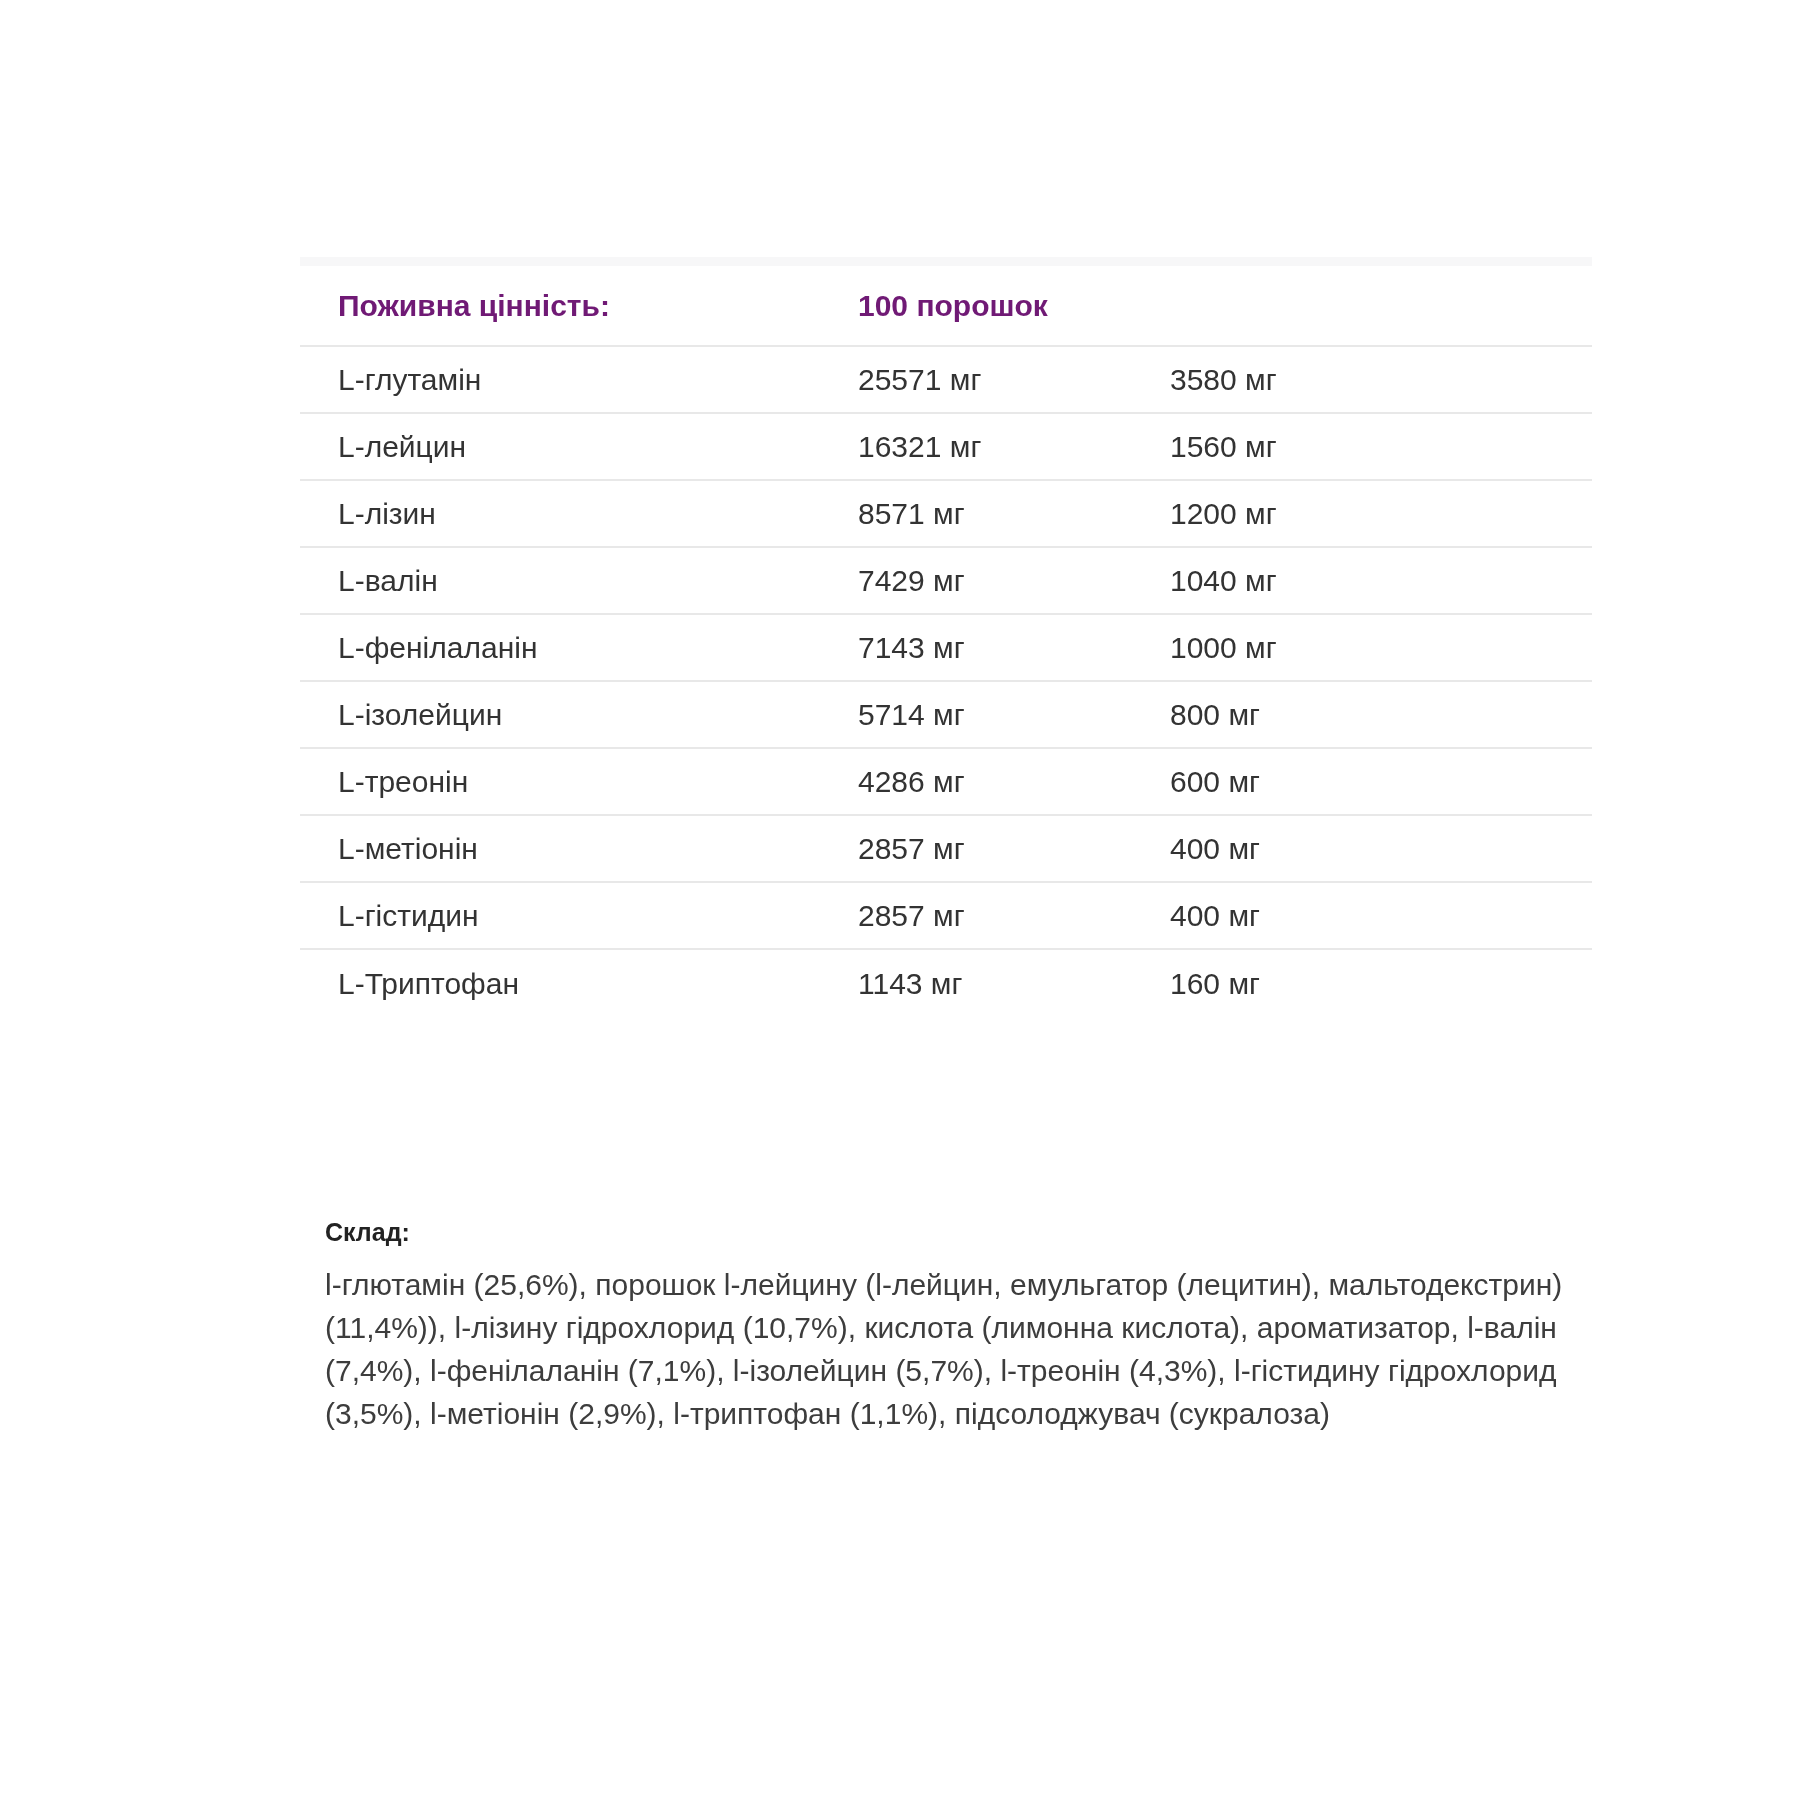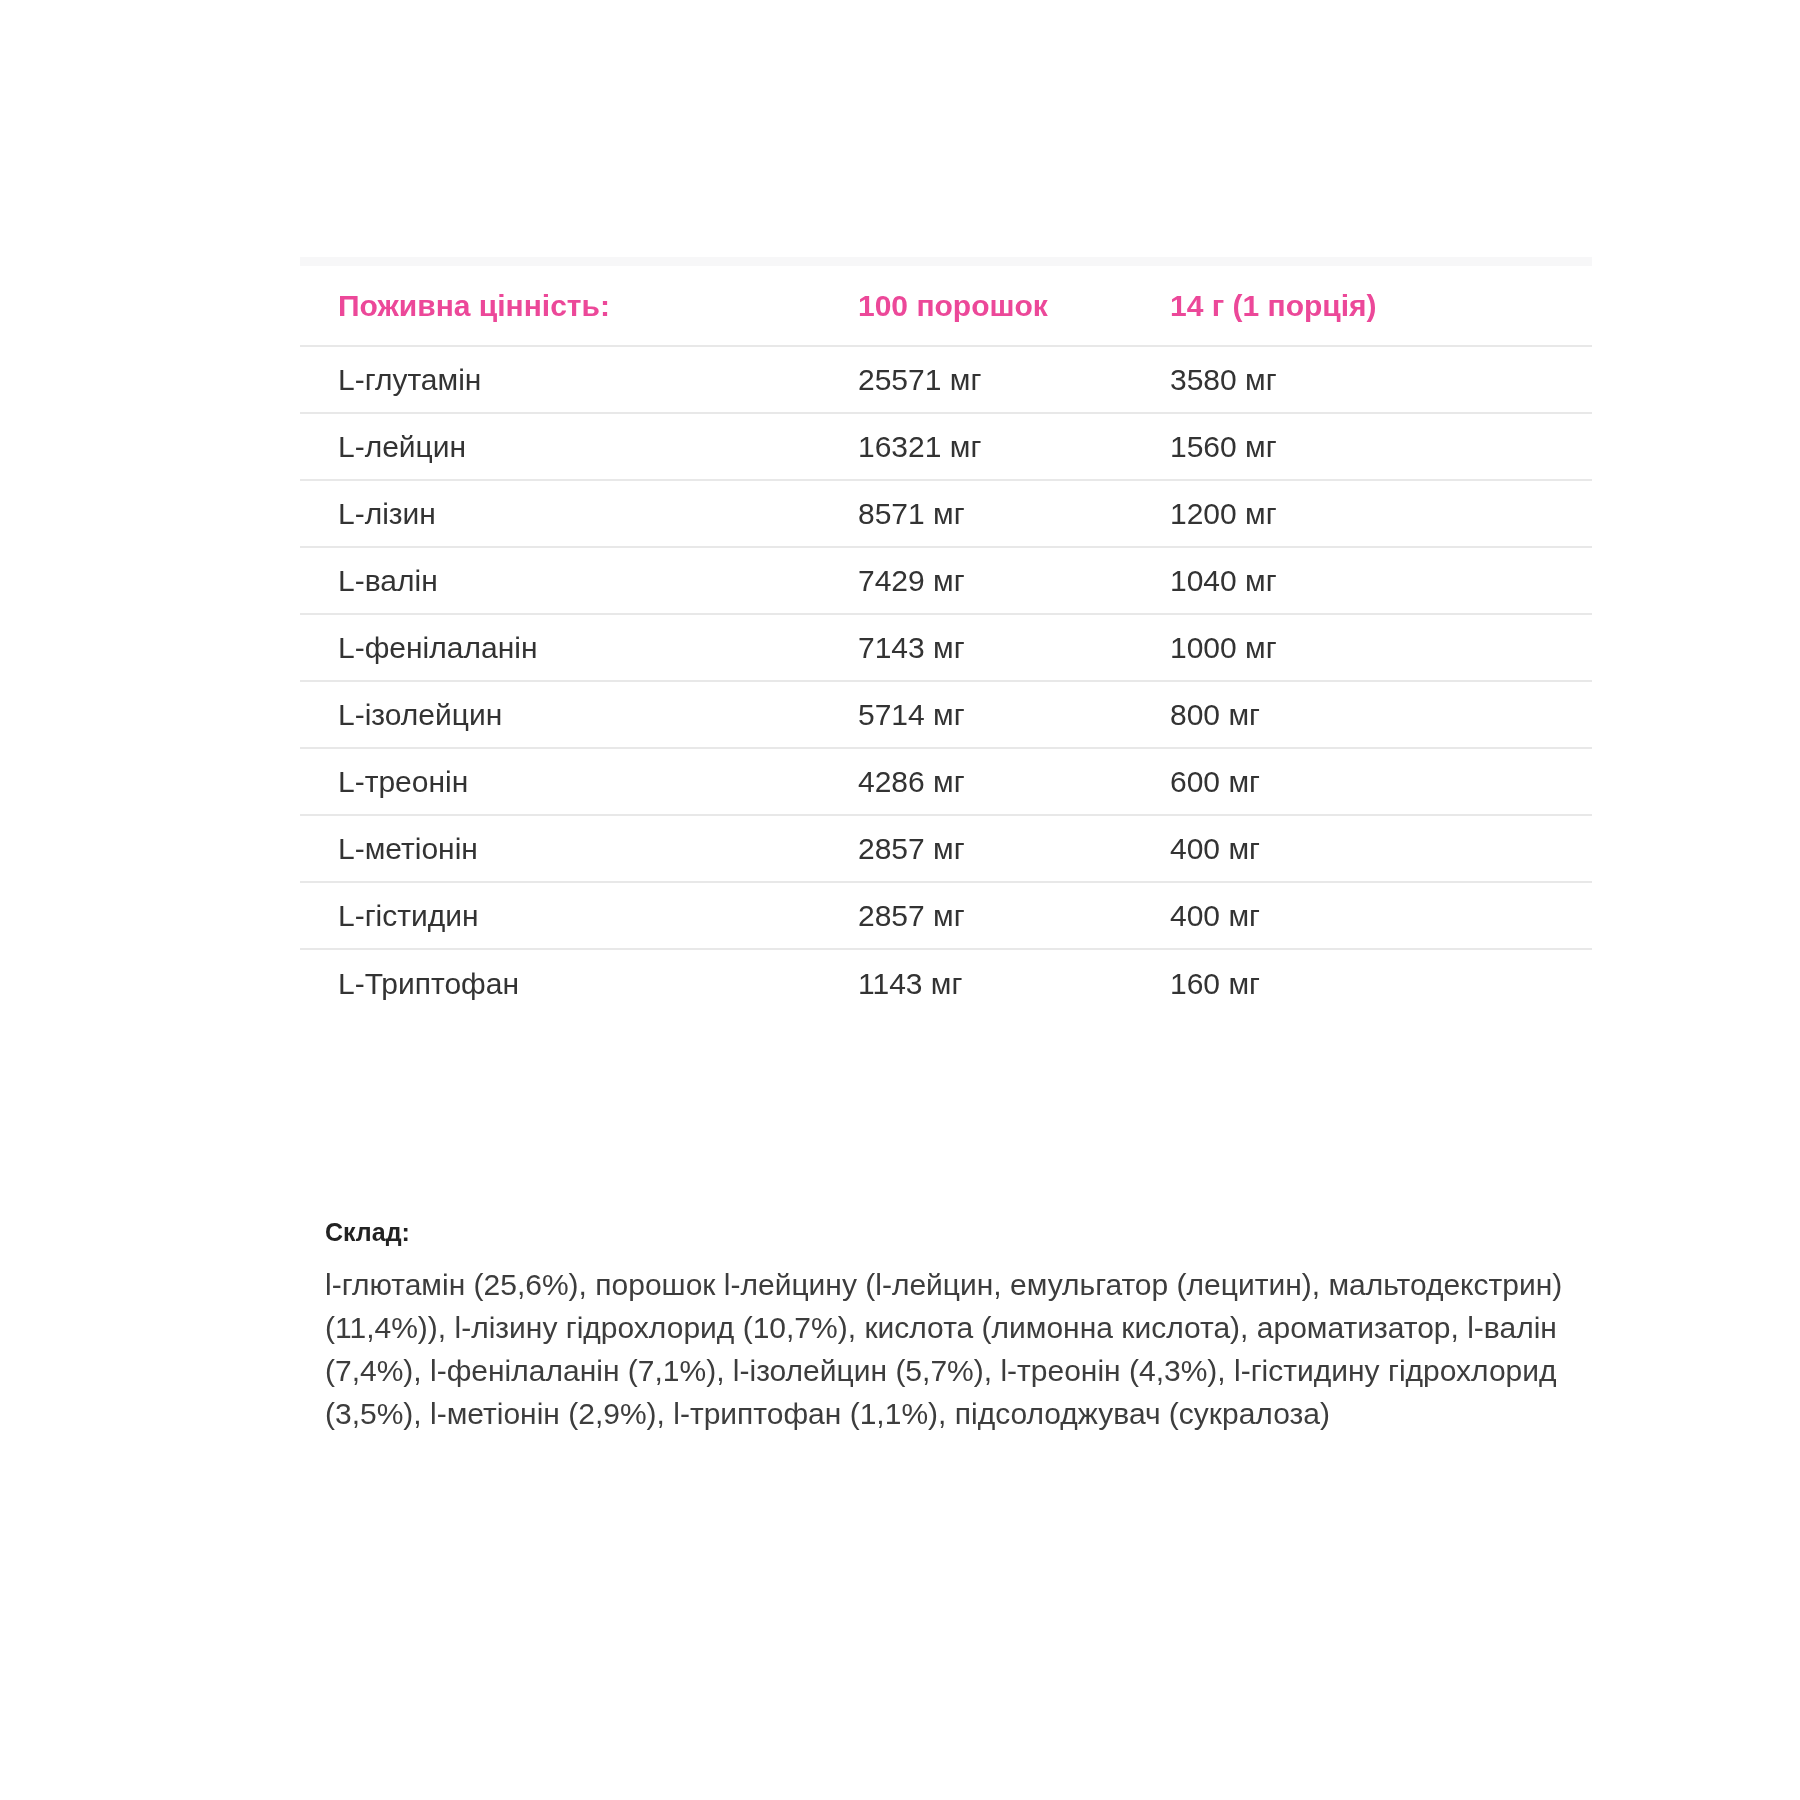--- a/index.html
+++ b/index.html
@@ -34,21 +34,21 @@
     display: grid;
     grid-template-columns: 520px 312px 1fr;
     align-items: center;
     height: 67px;
     border-bottom: 2px solid #e8e8e8;
   }
   .t-row:last-child { border-bottom: none; }
   .t-head {
     height: 81px;
     font-weight: 700;
-    color: #ec4899;
+    color: #701a75;
   }
   .t-cell {
     padding-left: 38px;
     font-size: 30px;
     line-height: 1.2;
     white-space: nowrap;
   }
 
   
   .composition {
@@ -74,21 +74,20 @@
 <body>
 
 <div class="canvas">
 
   <div class="nutrition-table">
     <div class="table-top-band"></div>
 
     <div class="t-row t-head">
       <div class="t-cell">Поживна цінність:</div>
       <div class="t-cell">100 порошок</div>
-      <div class="t-cell">14 г (1 порція)</div>
     </div>
 
     <div id="table-body">
     <div class="t-row">
       <div class="t-cell">L-глутамін</div>
       <div class="t-cell">25571 мг</div>
       <div class="t-cell">3580 мг</div>
     </div>
 
     <div class="t-row">

